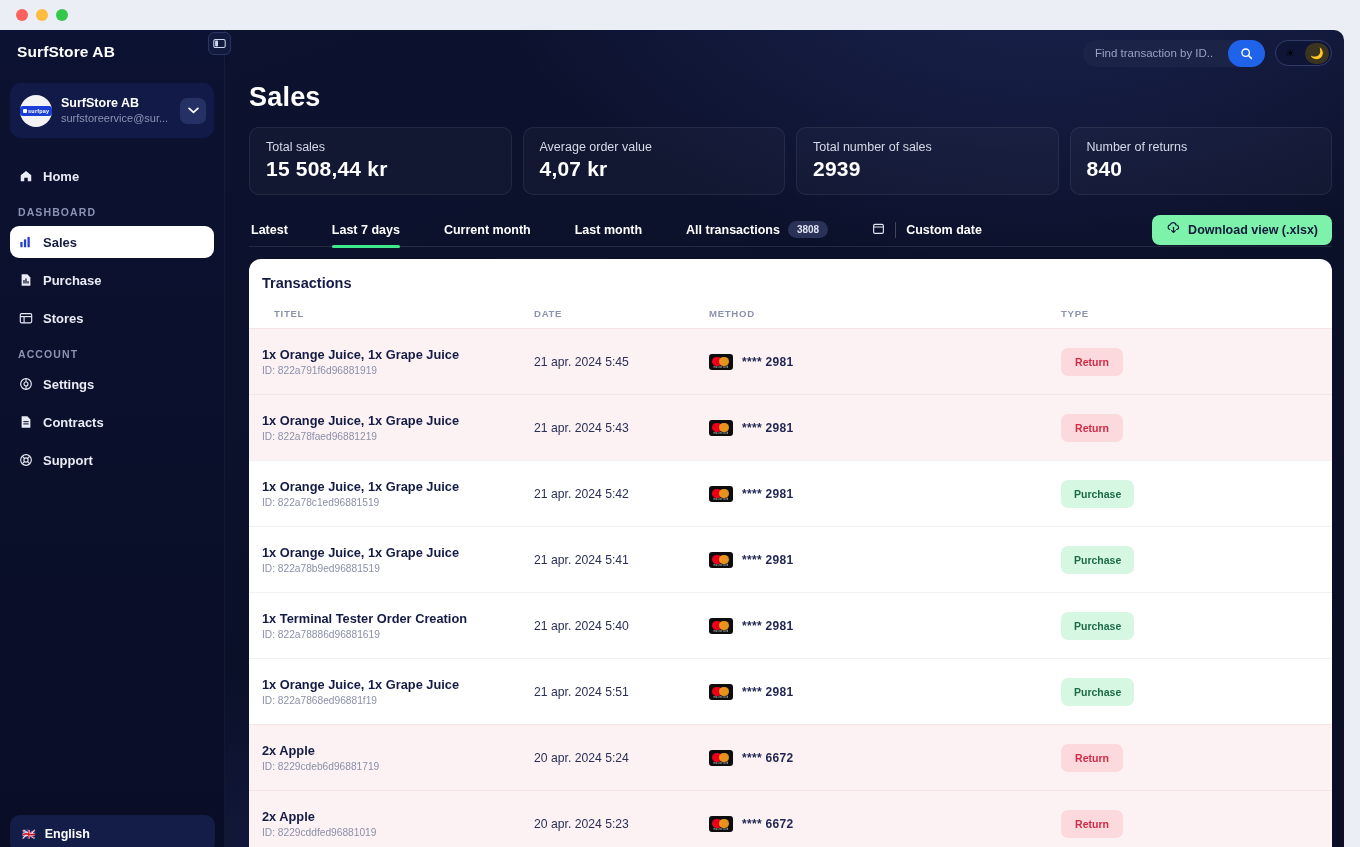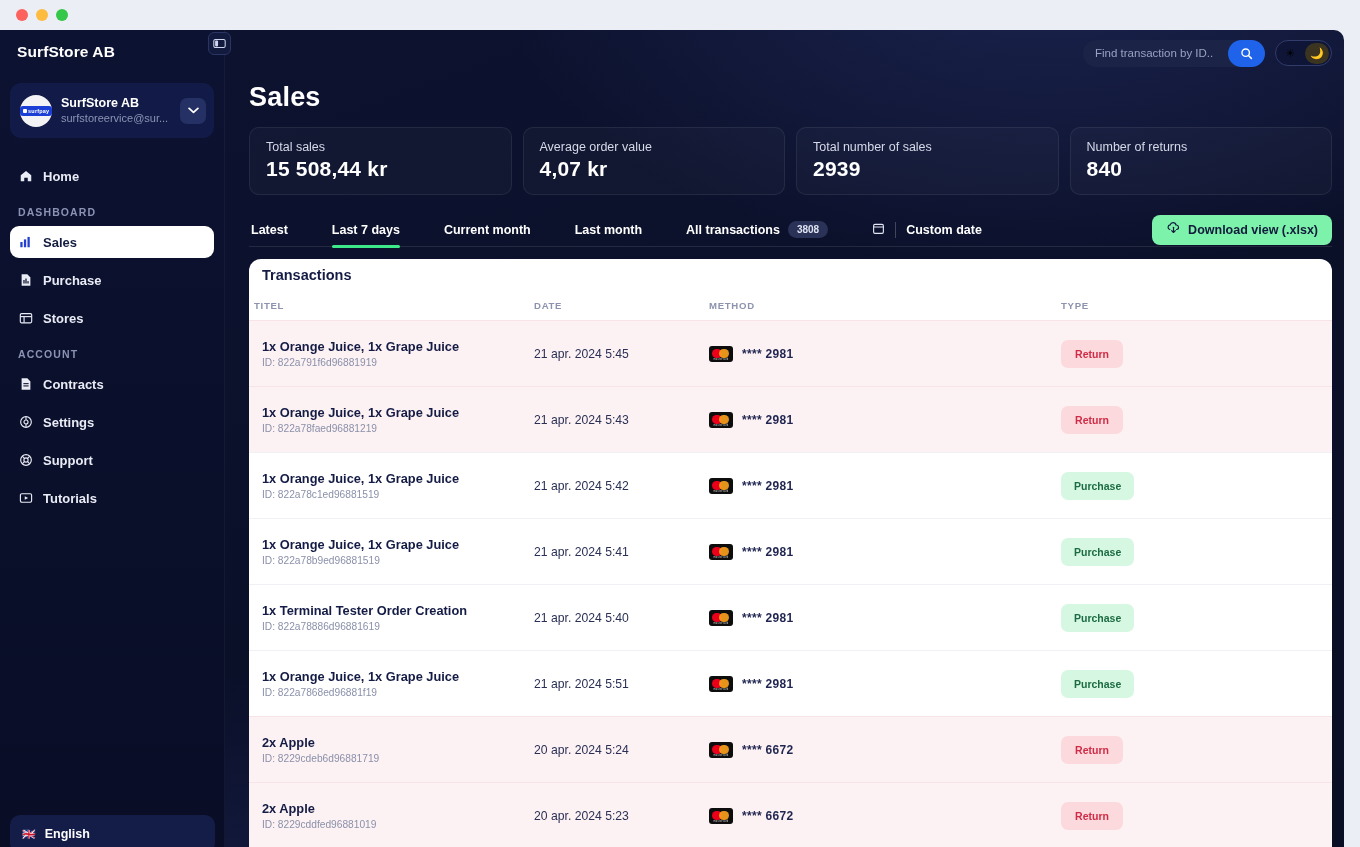--- a/index.html
+++ b/index.html
@@ -202,28 +202,28 @@
   }
 
   
   .card {
     margin: 12px 0 0 13px;
     background: #ffffff;
     border-radius: 12px 12px 0 0;
     height: 615px;
     overflow: hidden;
   }
-  .card-title { color: #141b45; font-size: 14.5px; font-weight: bold; padding: 8px 0 0 13px; }
+  .card-title { color: #141b45; font-size: 14.5px; font-weight: bold; padding: 16px 0 0 13px; }
 
   table { width: 100%; border-collapse: collapse; table-layout: fixed; }
   thead th {
     text-align: left; color: #8d93ae; font-size: 9.6px; font-weight: bold;
     letter-spacing: .7px; padding: 17px 0 9px 0;
   }
-  th.c-title { width: 285px; padding-left: 5px; }
+  th.c-title { width: 285px; padding-left: 25px; }
   th.c-date  { width: 175px; }
   th.c-meth  { width: 352px; }
   th.c-type  { width: 178px; }
   th.c-amt   { width: 160px; text-align: right; padding-right: 12px; }
 
   tbody tr { height: 66px; border-top: 1px solid #f1f0f5; }
   tbody tr.ret { background: #fdf2f3; border-top: 1px solid #f7e4e6; }
   tbody tr td { vertical-align: middle; }
 
   .t-title { color: #141b45; font-size: 12.8px; font-weight: bold; padding-left: 13px; line-height: 17px; }
@@ -337,63 +337,54 @@
           </svg>
         </span>
         <span>Stores</span>
       </div>
 
       <div class="nav-section">ACCOUNT</div>
 
       <div class="nav-item">
         <span class="ic">
           <svg width="14" height="14" viewBox="0 0 16 16">
-            <path d="M3 1.5 H9.6 L13 5 V14.5 H3 Z" fill="#e9ebf5"></path>
-            <rect x="5" y="7" width="6" height="1.2" fill="#0a0f2a"></rect>
-            <rect x="5" y="9.6" width="6" height="1.2" fill="#0a0f2a"></rect>
-          </svg>
-        </span>
-        <span>Contracts</span>
-      </div>
-
-      <div class="nav-item">
-        <span class="ic">
-          <svg width="14" height="14" viewBox="0 0 16 16">
             <circle cx="8" cy="8" r="6.1" fill="none" stroke="#e9ebf5" stroke-width="1.3"></circle>
             <circle cx="8" cy="8" r="2.3" fill="none" stroke="#e9ebf5" stroke-width="1.3"></circle>
             <line x1="8" y1="2" x2="8" y2="5.6" stroke="#e9ebf5" stroke-width="1.2"></line>
             <line x1="8" y1="10.4" x2="8" y2="14" stroke="#e9ebf5" stroke-width="1.2"></line>
           </svg>
         </span>
         <span>Settings</span>
+      </div>
+
+      <div class="nav-item">
+        <span class="ic">
+          <svg width="14" height="14" viewBox="0 0 16 16">
+            <path d="M3 1.5 H9.6 L13 5 V14.5 H3 Z" fill="#e9ebf5"></path>
+            <rect x="5" y="7" width="6" height="1.2" fill="#0a0f2a"></rect>
+            <rect x="5" y="9.6" width="6" height="1.2" fill="#0a0f2a"></rect>
+          </svg>
+        </span>
+        <span>Contracts</span>
       </div>
 
       <div class="nav-item">
         <span class="ic">
           <svg width="14" height="14" viewBox="0 0 16 16">
             <circle cx="8" cy="8" r="6.1" fill="none" stroke="#e9ebf5" stroke-width="1.3"></circle>
             <circle cx="8" cy="8" r="2.4" fill="none" stroke="#e9ebf5" stroke-width="1.3"></circle>
             <line x1="3.7" y1="3.7" x2="6.2" y2="6.2" stroke="#e9ebf5" stroke-width="1.2"></line>
             <line x1="9.8" y1="9.8" x2="12.3" y2="12.3" stroke="#e9ebf5" stroke-width="1.2"></line>
             <line x1="12.3" y1="3.7" x2="9.8" y2="6.2" stroke="#e9ebf5" stroke-width="1.2"></line>
             <line x1="6.2" y1="9.8" x2="3.7" y2="12.3" stroke="#e9ebf5" stroke-width="1.2"></line>
           </svg>
         </span>
         <span>Support</span>
       </div>
 
-      <div class="nav-item">
-        <span class="ic">
-          <svg width="14" height="14" viewBox="0 0 16 16">
-            <rect x="1.6" y="3.2" width="12.8" height="9.6" rx="1.6" fill="none" stroke="#e9ebf5" stroke-width="1.3"></rect>
-            <path d="M6.6 5.9 L10.4 8 L6.6 10.1 Z" fill="#e9ebf5"></path>
-          </svg>
-        </span>
-        <span>Tutorials</span>
-      </div>
 
       <div class="lang-pill">
         <span class="flag">🇬🇧</span>
         <span class="lbl">English</span>
       </div>
     </aside>
 
     <main class="main">
 
       <div class="topbar">

